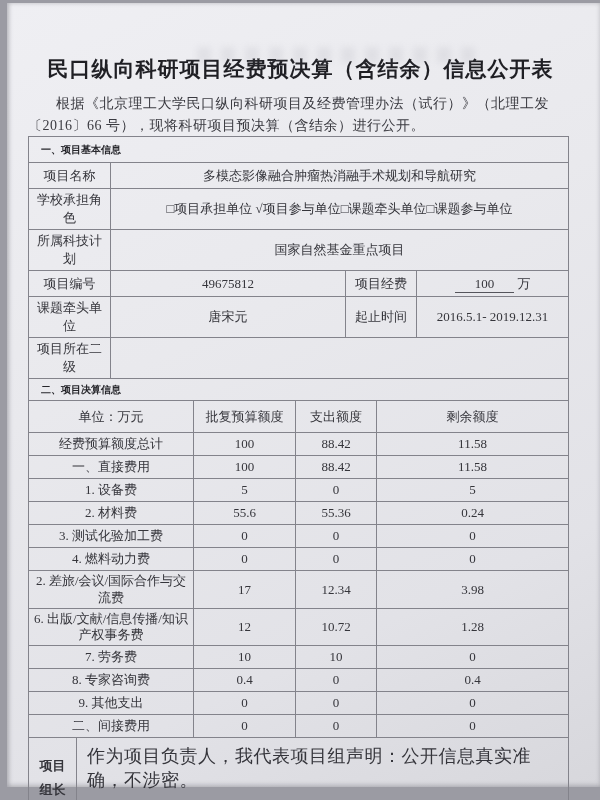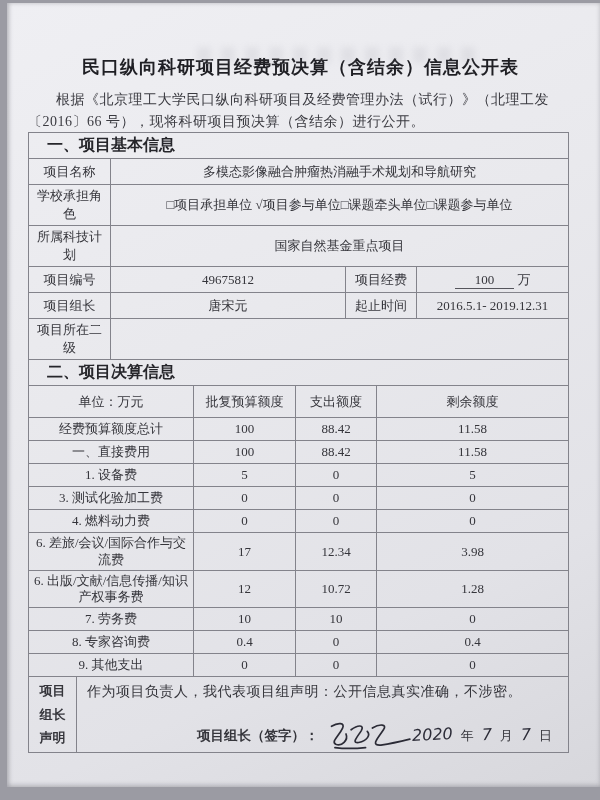--- a/index.html
+++ b/index.html
@@ -19,49 +19,49 @@
     box-shadow:inset 2px 0 4px rgba(70,70,80,.25), inset 0 -2px 5px rgba(70,70,80,.2);
     padding:52px 27px 0 21px;
     color:#35353b;
   }
   .bleed {
     position:absolute; left:190px; top:44px; width:280px; height:16px;
     background:repeating-linear-gradient(90deg, rgba(150,150,160,.28) 0 14px, rgba(0,0,0,0) 14px 24px);
     filter:blur(3px); opacity:.5;
   }
   .doc-title {
-    text-align:center; font-size:18px; font-weight:bold; color:#1f1f24;
+    text-align:center; font-size:21px; font-weight:bold; color:#1f1f24;
     letter-spacing:1px; margin-bottom:10px;
   }
   .intro {
     font-size:14px; line-height:1.55; text-indent:2em; color:#3a3a40;
     letter-spacing:.5px;
   }
   table { border-collapse:collapse; width:540px; table-layout:fixed; }
   td, th {
     border:1px solid #83838b; font-weight:normal;
     font-size:13px; color:#35353b; padding:2px 4px;
   }
   .section-row td {
     border-left:1px solid #83838b; border-right:1px solid #83838b;
     font-family:Liberation Serif, serif; font-weight:bold;
-    font-size:16px; color:#26262b; padding:2px 18px; height:20px;
+    font-size:10px; color:#26262b; padding:2px 12px; height:20px;
   }
   .lbl { text-align:center; }
   .val { text-align:center; }
   .left { text-align:center; }
   .num { text-align:center; font-family:"Liberation Serif", serif; }
   .t1 td { height:26px; }
   .t2 td { height:22px; }
   .t2 .tall td { height:37px; line-height:1.25; }
   .t2 .hdr td { height:32px; }
   .underlined { display:inline-block; border-bottom:1px solid #55555c; padding:0 20px; }
   .decl-label { text-align:center; white-space:pre-line; font-weight:bold; line-height:1.8; }
   .decl-body { vertical-align:top; padding:6px 8px 4px 10px; }
-  .decl-statement { font-size:14px; letter-spacing:.5px; }
+  .decl-statement { font-size:18px; letter-spacing:.5px; }
   .sign-line { display:flex; align-items:flex-end; margin-top:8px; height:36px; }
   .sign-label { font-size:13.5px; font-weight:bold; margin-left:110px; white-space:nowrap; }
   .hand { font-family:"DejaVu Sans", sans-serif; color:#2c2c38; }
   .date-part { display:flex; align-items:baseline; margin-left:auto; gap:8px; padding-right:8px; }
   .date-part .hand { font-size:16px; transform:rotate(-3deg); font-style:italic; }
   .date-part .print { font-size:13px; }
   .sig-svg { margin-left:4px; margin-bottom:-8px; }
 </style>
 </head>
 <body>
@@ -99,21 +99,21 @@
       <tr>
         <td class="lbl">项目编号</td>
         <td class="num">49675812</td>
         <td class="lbl">项目经费</td>
         <td class="val">
           <span class="underlined num">100</span>
           <span>万</span>
         </td>
       </tr>
       <tr>
-        <td class="lbl">项目组长</td>
+        <td class="lbl">课题牵头单位</td>
         <td class="val">唐宋元</td>
         <td class="lbl">起止时间</td>
         <td class="num">2016.5.1- 2019.12.31</td>
       </tr>
       <tr>
         <td class="lbl">项目所在二级</td>
         <td colspan="3" class="val"></td>
       </tr>
     </tbody>
       </table>
@@ -147,33 +147,39 @@
         <td class="num">88.42</td>
         <td class="num">11.58</td>
       </tr>
       <tr>
         <td class="left">1. 设备费</td>
         <td class="num">5</td>
         <td class="num">0</td>
         <td class="num">5</td>
       </tr>
       <tr>
+        <td class="left">2. 材料费</td>
+        <td class="num">55.6</td>
+        <td class="num">55.36</td>
+        <td class="num">0.24</td>
+      </tr>
+      <tr>
         <td class="left">3. 测试化验加工费</td>
         <td class="num">0</td>
         <td class="num">0</td>
         <td class="num">0</td>
       </tr>
       <tr>
         <td class="left">4. 燃料动力费</td>
         <td class="num">0</td>
         <td class="num">0</td>
         <td class="num">0</td>
       </tr>
       <tr class="tall">
-        <td class="left">6. 差旅/会议/国际合作与交流费</td>
+        <td class="left">2. 差旅/会议/国际合作与交流费</td>
         <td class="num">17</td>
         <td class="num">12.34</td>
         <td class="num">3.98</td>
       </tr>
       <tr class="tall">
         <td class="left">6. 出版/文献/信息传播/知识产权事务费</td>
         <td class="num">12</td>
         <td class="num">10.72</td>
         <td class="num">1.28</td>
       </tr>
@@ -184,20 +190,26 @@
         <td class="num">0</td>
       </tr>
       <tr>
         <td class="left">8. 专家咨询费</td>
         <td class="num">0.4</td>
         <td class="num">0</td>
         <td class="num">0.4</td>
       </tr>
       <tr>
         <td class="left">9. 其他支出</td>
+        <td class="num">0</td>
+        <td class="num">0</td>
+        <td class="num">0</td>
+      </tr>
+      <tr>
+        <td class="left">二、间接费用</td>
         <td class="num">0</td>
         <td class="num">0</td>
         <td class="num">0</td>
       </tr>
     </tbody>
       </table>
 
     <table style="margin-top:-1px">
       <colgroup>
           <col style="width:48px">

